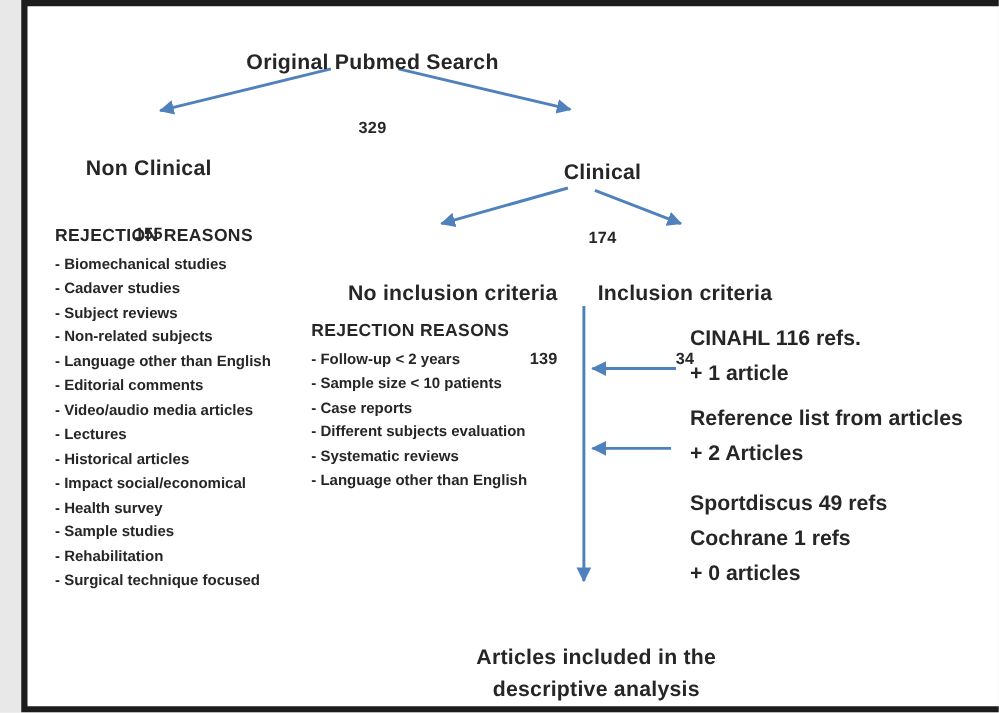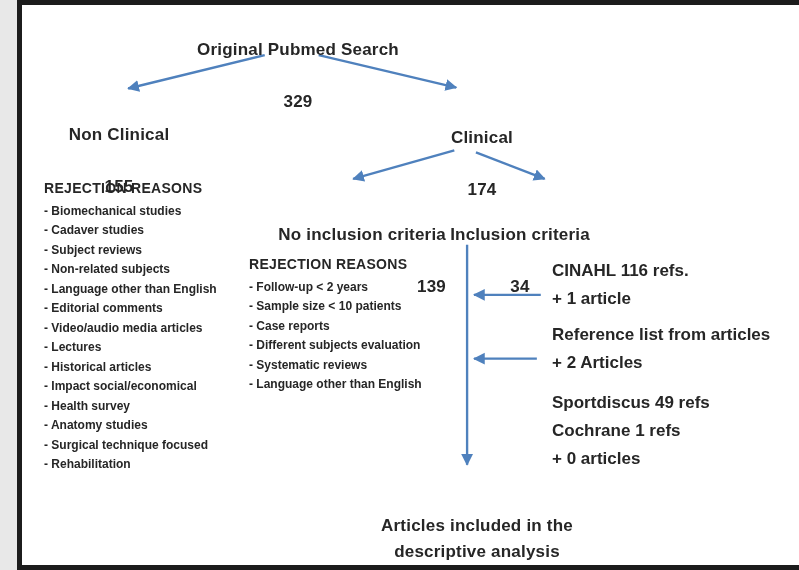--- a/index.html
+++ b/index.html
@@ -24,21 +24,21 @@
   .arrows line{stroke:var(--arrow);stroke-width:2.4;}
   .node{
     position:absolute;
     text-align:center;
     font-size:17px;
     font-weight:700;
     line-height:26px;
     white-space:pre-line;
     letter-spacing:.2px;
   }
-  .node .count{font-size:17px;font-weight:700;}
+  .node .count{font-size:13px;font-weight:700;}
   .reject{
     position:absolute;
     font-size:12px;
     font-weight:700;
     line-height:19.5px;
   }
   .reject .heading{
     font-size:14px;
     letter-spacing:.3px;
     margin-bottom:3px;
@@ -86,42 +86,42 @@
   <div class="node" style="left:380px;top:94px;width:160px;">
     <div>Clinical</div>
     <div class="count">174</div>
   </div>
 
   <div class="node" style="left:204px;top:191px;width:220px;text-align:right;">
     <div>No inclusion criteria</div>
     <div class="count">139</div>
   </div>
 
-  <div class="node" style="left:408px;top:191px;width:180px;">
+  <div class="node" style="left:436px;top:191px;width:180px;">
     <div>Inclusion criteria</div>
     <div class="count">34</div>
   </div>
 
   <div class="reject" style="left:22px;top:174px;width:200px;">
     <div class="heading">REJECTION REASONS</div>
     <ul>
       <li>- Biomechanical studies</li>
       <li>- Cadaver studies</li>
       <li>- Subject reviews</li>
       <li>- Non-related subjects</li>
       <li>- Language other than English</li>
       <li>- Editorial comments</li>
       <li>- Video/audio media articles</li>
       <li>- Lectures</li>
       <li>- Historical articles</li>
       <li>- Impact social/economical</li>
       <li>- Health survey</li>
-      <li>- Anatomy studies</li>
+      <li>- Sample studies</li>
+      <li>- Rehabilitation</li>
       <li>- Surgical technique focused</li>
-      <li>- Rehabilitation</li>
     </ul>
   </div>
 
   <div class="reject" style="left:227px;top:250px;width:210px;">
     <div class="heading">REJECTION REASONS</div>
     <ul>
       <li>- Follow-up &lt; 2 years</li>
       <li>- Sample size &lt; 10 patients</li>
       <li>- Case reports</li>
       <li>- Different subjects evaluation</li>

